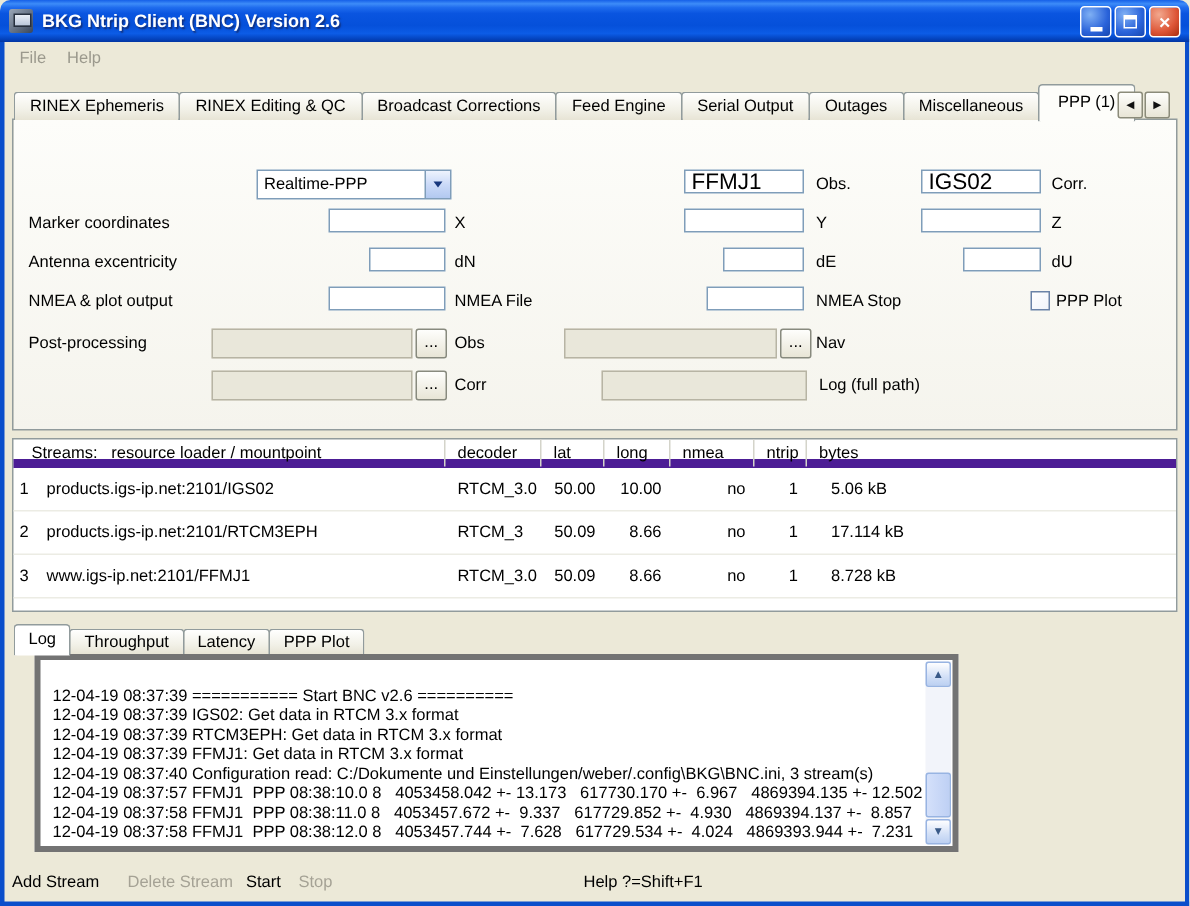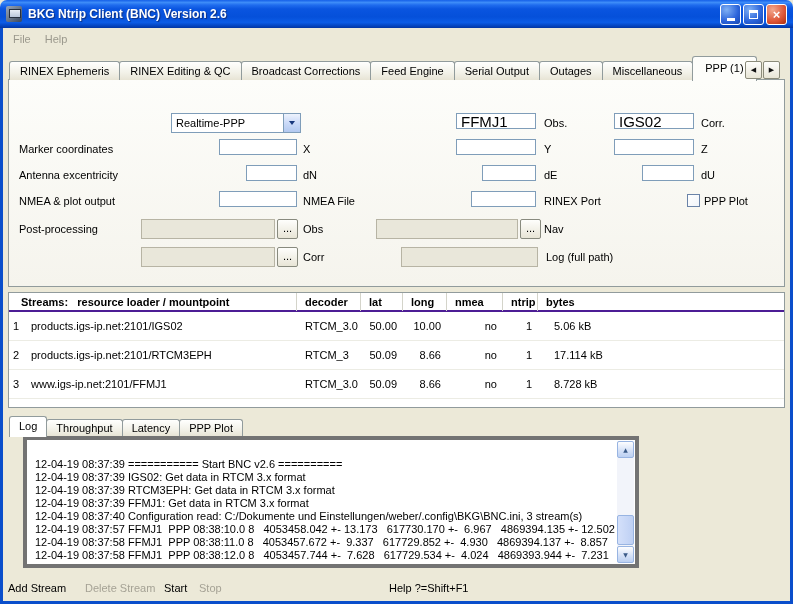--- a/index.html
+++ b/index.html
@@ -74,21 +74,21 @@
     border-left:1px solid #7f9db9; display:flex; align-items:center; justify-content:center; }
   .tri-down { width:0; height:0; border-left:3px solid transparent;
     border-right:3px solid transparent; border-top:4px solid #16367c; }
   .checkbox { position:absolute; width:13px; height:13px; border:1px solid #6a83a8;
     background:linear-gradient(135deg,#ffffff,#f0f4fa); }
 
   
   .streams { position:absolute; left:8px; top:292px; width:777px; height:116px;
     border:1px solid #919b9c; background:#fff; }
   .thead { display:grid; grid-template-columns:288px 64px 42px 44px 56px 35px 1fr;
-    height:19px; border-bottom:2px solid #4c1d95;font-weight:bold; }
+    height:19px; border-bottom:6px solid #4c1d95; }
   .th { line-height:18px; padding-left:8px; border-right:1px solid #d4d4ca; white-space:pre; }
   .th:last-child { border-right:none; }
   .trow { display:grid; grid-template-columns:14px 274px 64px 42px 44px 56px 35px 1fr;
     height:29px; align-items:center; border-bottom:1px solid #ecece4; }
   .td { white-space:nowrap; }
   .td-num { padding-left:4px; }
   .td-pad { padding-left:8px; }
   .td-r { text-align:right; padding-right:6px; }
   .td-bytes { padding-left:16px; }
 
@@ -194,21 +194,21 @@
     <div class="flbl" style="left:294px;top:85px">dN</div>
     <input class="inp" style="left: 473px; top: 85px; width: 54px;" value="">
     <div class="flbl" style="left:535px;top:85px">dE</div>
     <input class="inp" style="left: 633px; top: 85px; width: 52px;" value="">
     <div class="flbl" style="left:692px;top:85px">dU</div>
 
     <div class="flbl" style="left:10px;top:111px">NMEA &amp; plot output</div>
     <input class="inp" style="left: 210px; top: 111px; width: 78px;" value="">
     <div class="flbl" style="left:294px;top:111px">NMEA File</div>
     <input class="inp" style="left: 462px; top: 111px; width: 65px;" value="">
-    <div class="flbl" style="left:535px;top:111px">RINEX Port</div>
+    <div class="flbl" style="left:535px;top:111px">NMEA Stop</div>
     <div class="checkbox" style="left:678px;top:114px"></div>
     <div class="flbl" style="left:695px;top:111px">PPP Plot</div>
 
     <div class="flbl" style="left:10px;top:139px">Post-processing</div>
     <div class="dinp" style="left:132px;top:139px;width:134px"></div>
     <div class="mini-btn" style="left:268px;top:139px">...</div>
     <div class="flbl" style="left:294px;top:139px">Obs</div>
     <div class="dinp" style="left:367px;top:139px;width:142px"></div>
     <div class="mini-btn" style="left:511px;top:139px">...</div>
     <div class="flbl" style="left:535px;top:139px">Nav</div>

